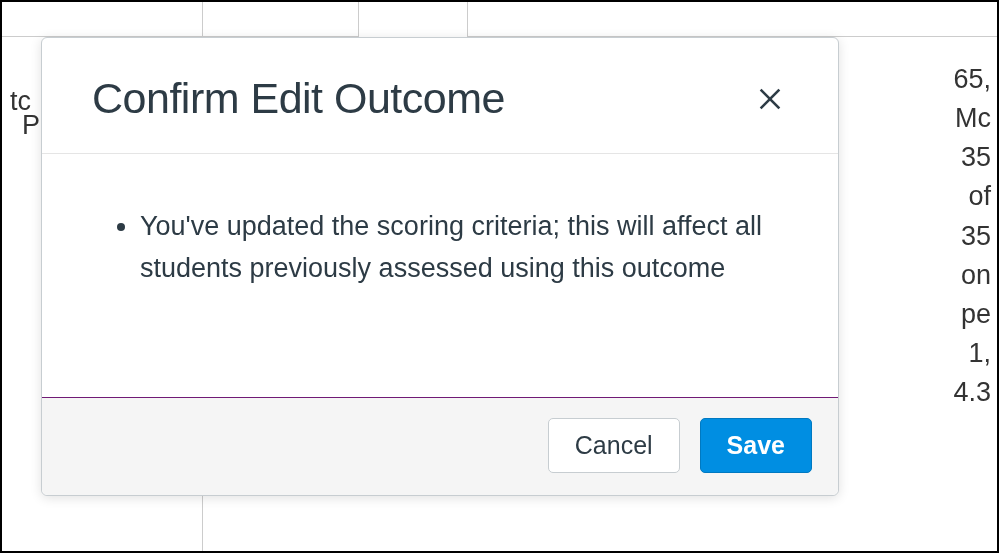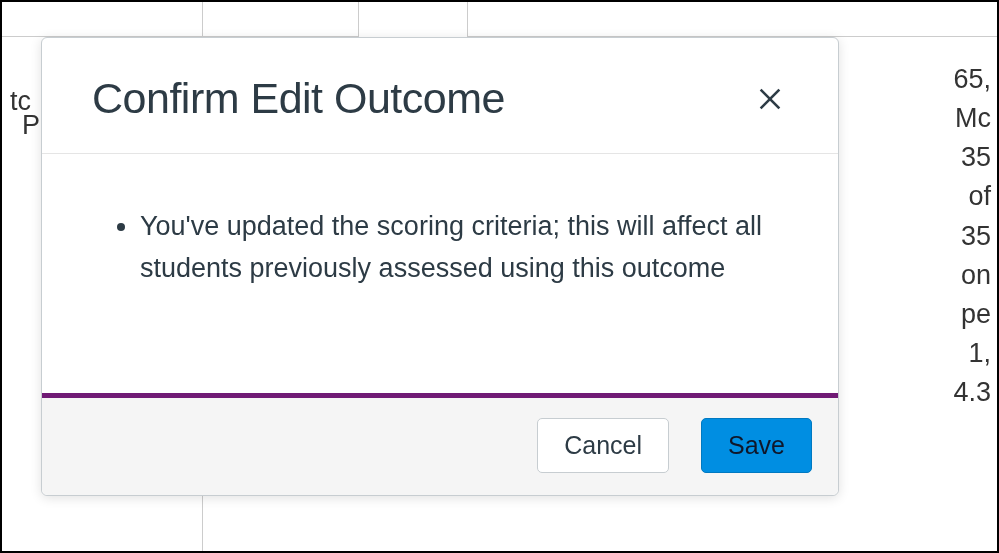--- a/index.html
+++ b/index.html
@@ -130,45 +130,45 @@
       color: #2d3b45;
     }
     .modal-body li {
       font-size: 27px;
       line-height: 1.55;
       color: #2d3b45;
     }
     .modal-footer {
       display: flex;
       justify-content: flex-end;
-      gap: 32px;
+      gap: 20px;
       padding: 20px 26px 22px 26px;
-      border-top: 5px solid #701a75;
+      border-top: 1px solid #701a75;
       background: #f5f5f5;
       border-bottom-left-radius: 6px;
       border-bottom-right-radius: 6px;
     }
     .btn {
       font-size: 25px;
       padding: 14px 26px;
       border-radius: 5px;
       cursor: pointer;
       line-height: 1;
       font-family: inherit;
     }
     .btn-cancel {
       background: #fff;
       border: 1px solid #c7cdd1;
       color: #2d3b45;
     }
     .btn-save {
       background: #008ee2;
       border: 1px solid #0079c1;
-      color: #0f172a;
-      font-weight: 400;
+      color: #ffffff;
+      font-weight: 700;
     }
   </style>
 </head>
 <body>
 
 <div class="backdrop">
   <div class="tabbar">
     <div class="tab"></div>
   </div>
   <div class="col-sep"></div>

